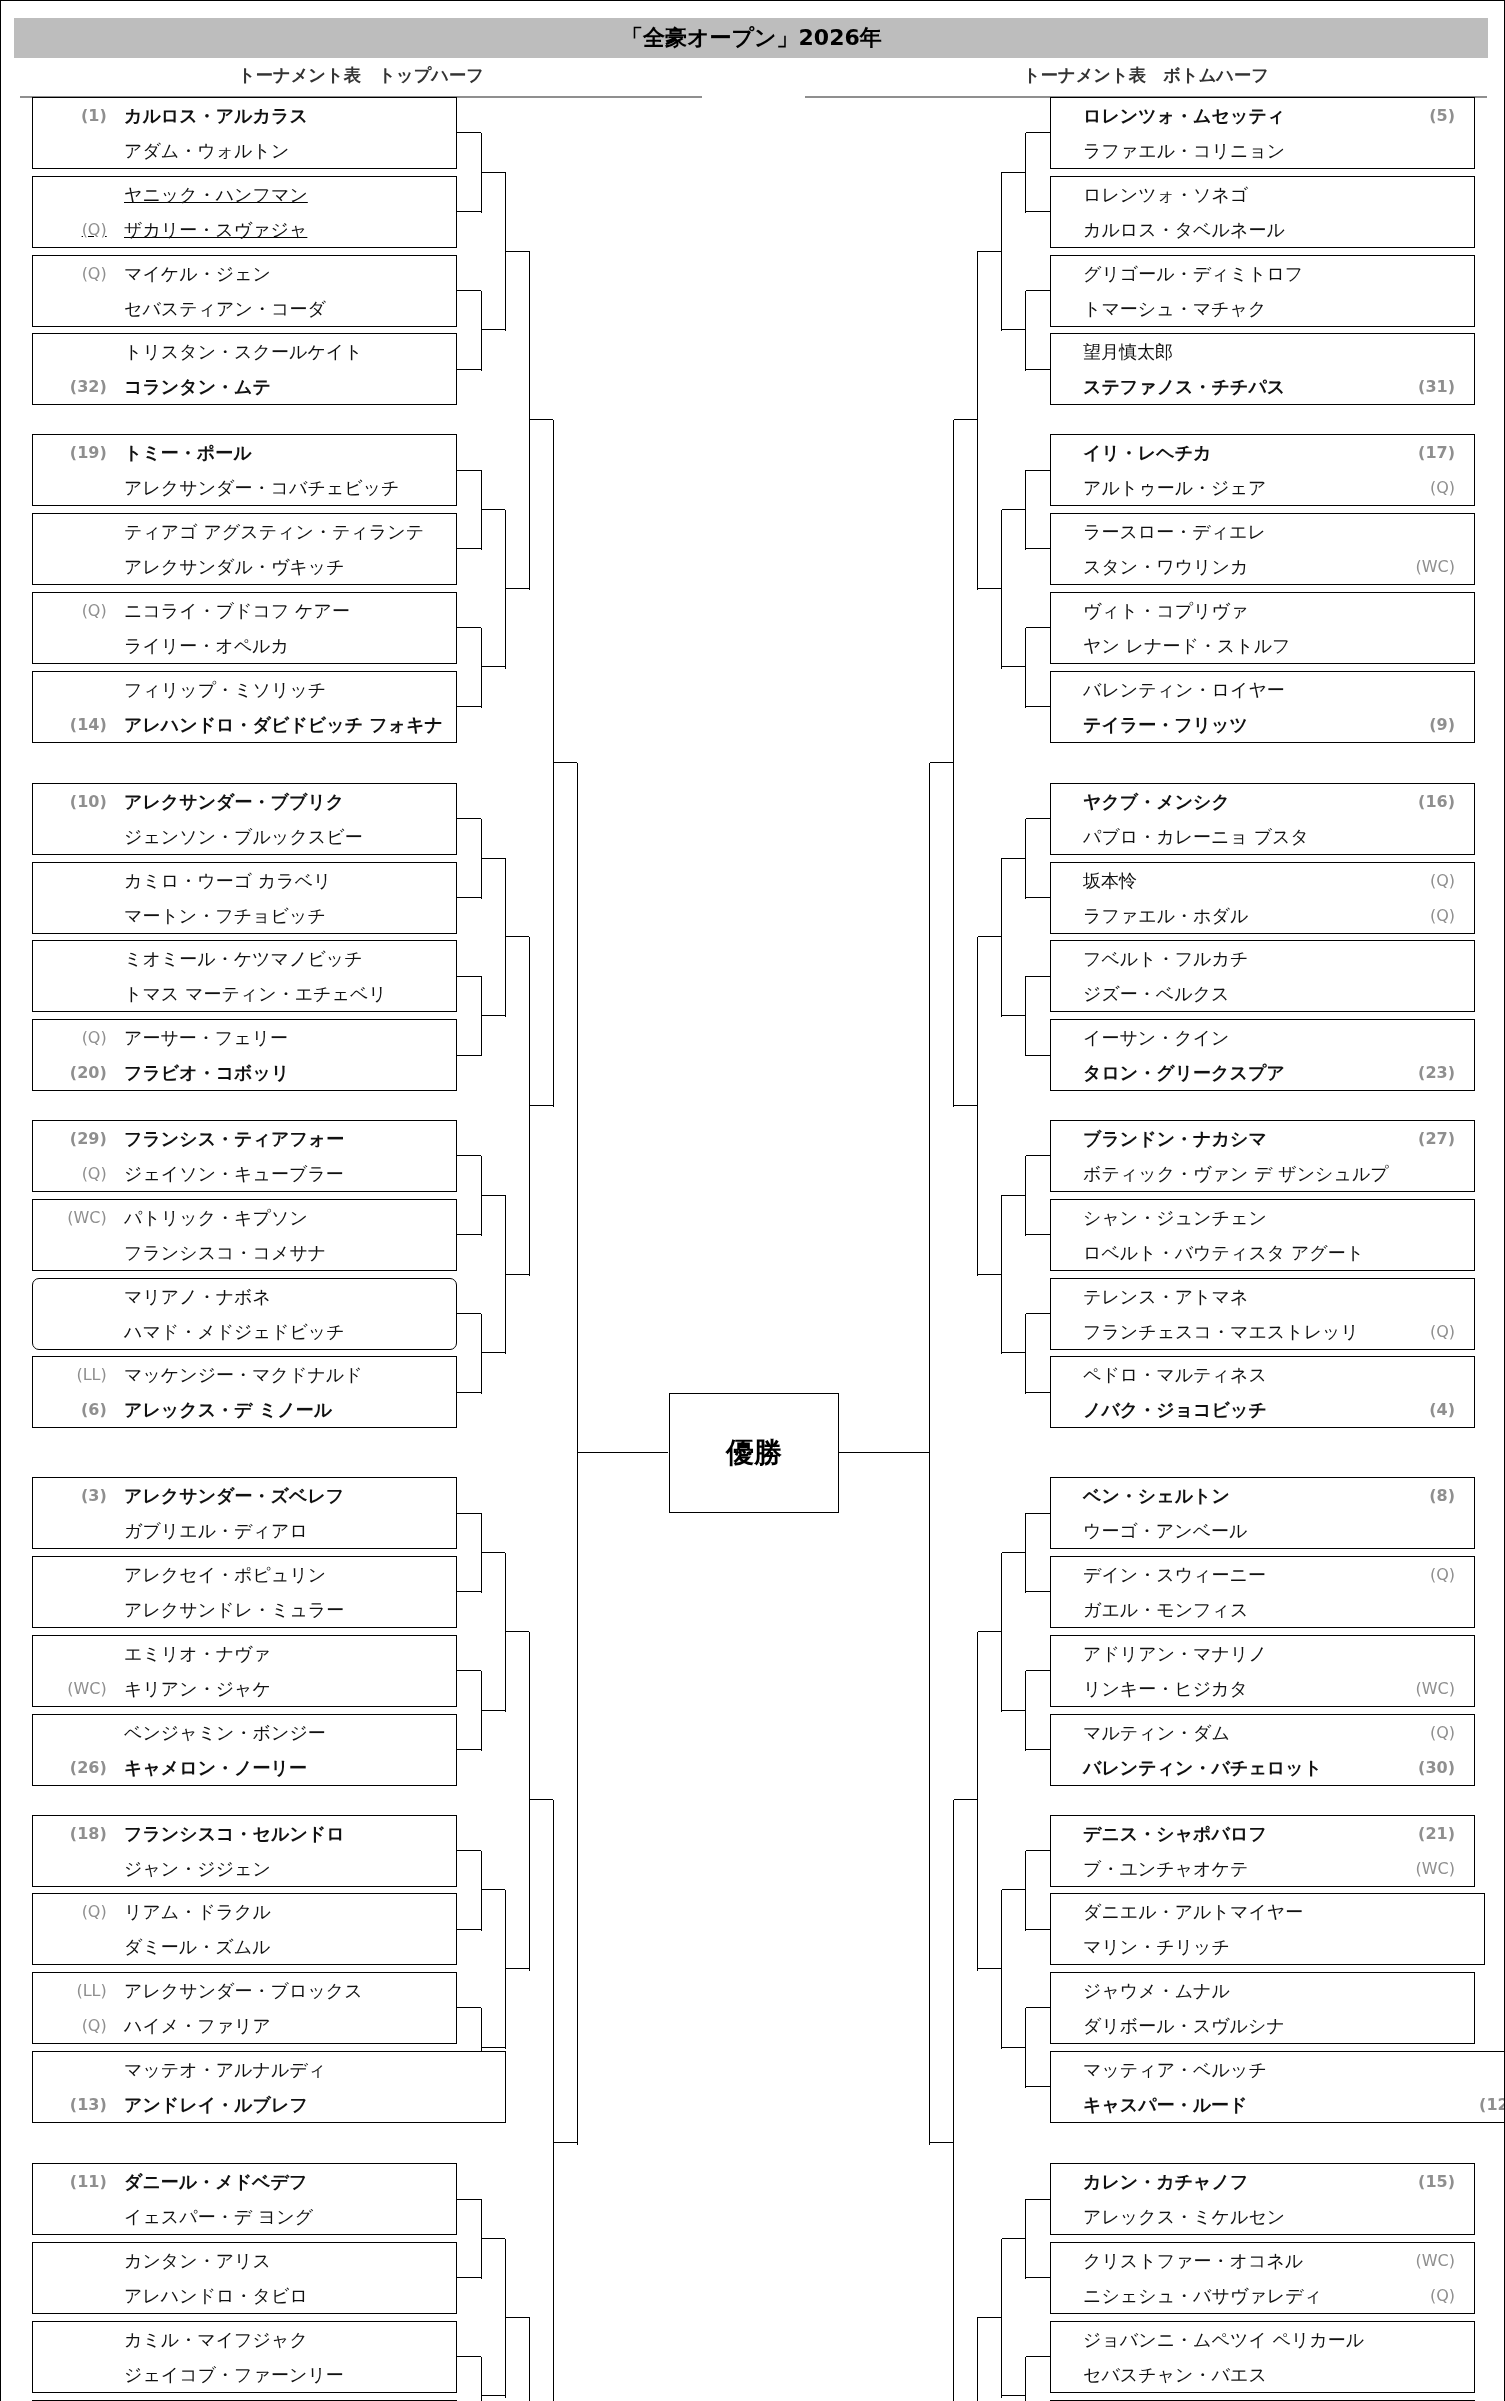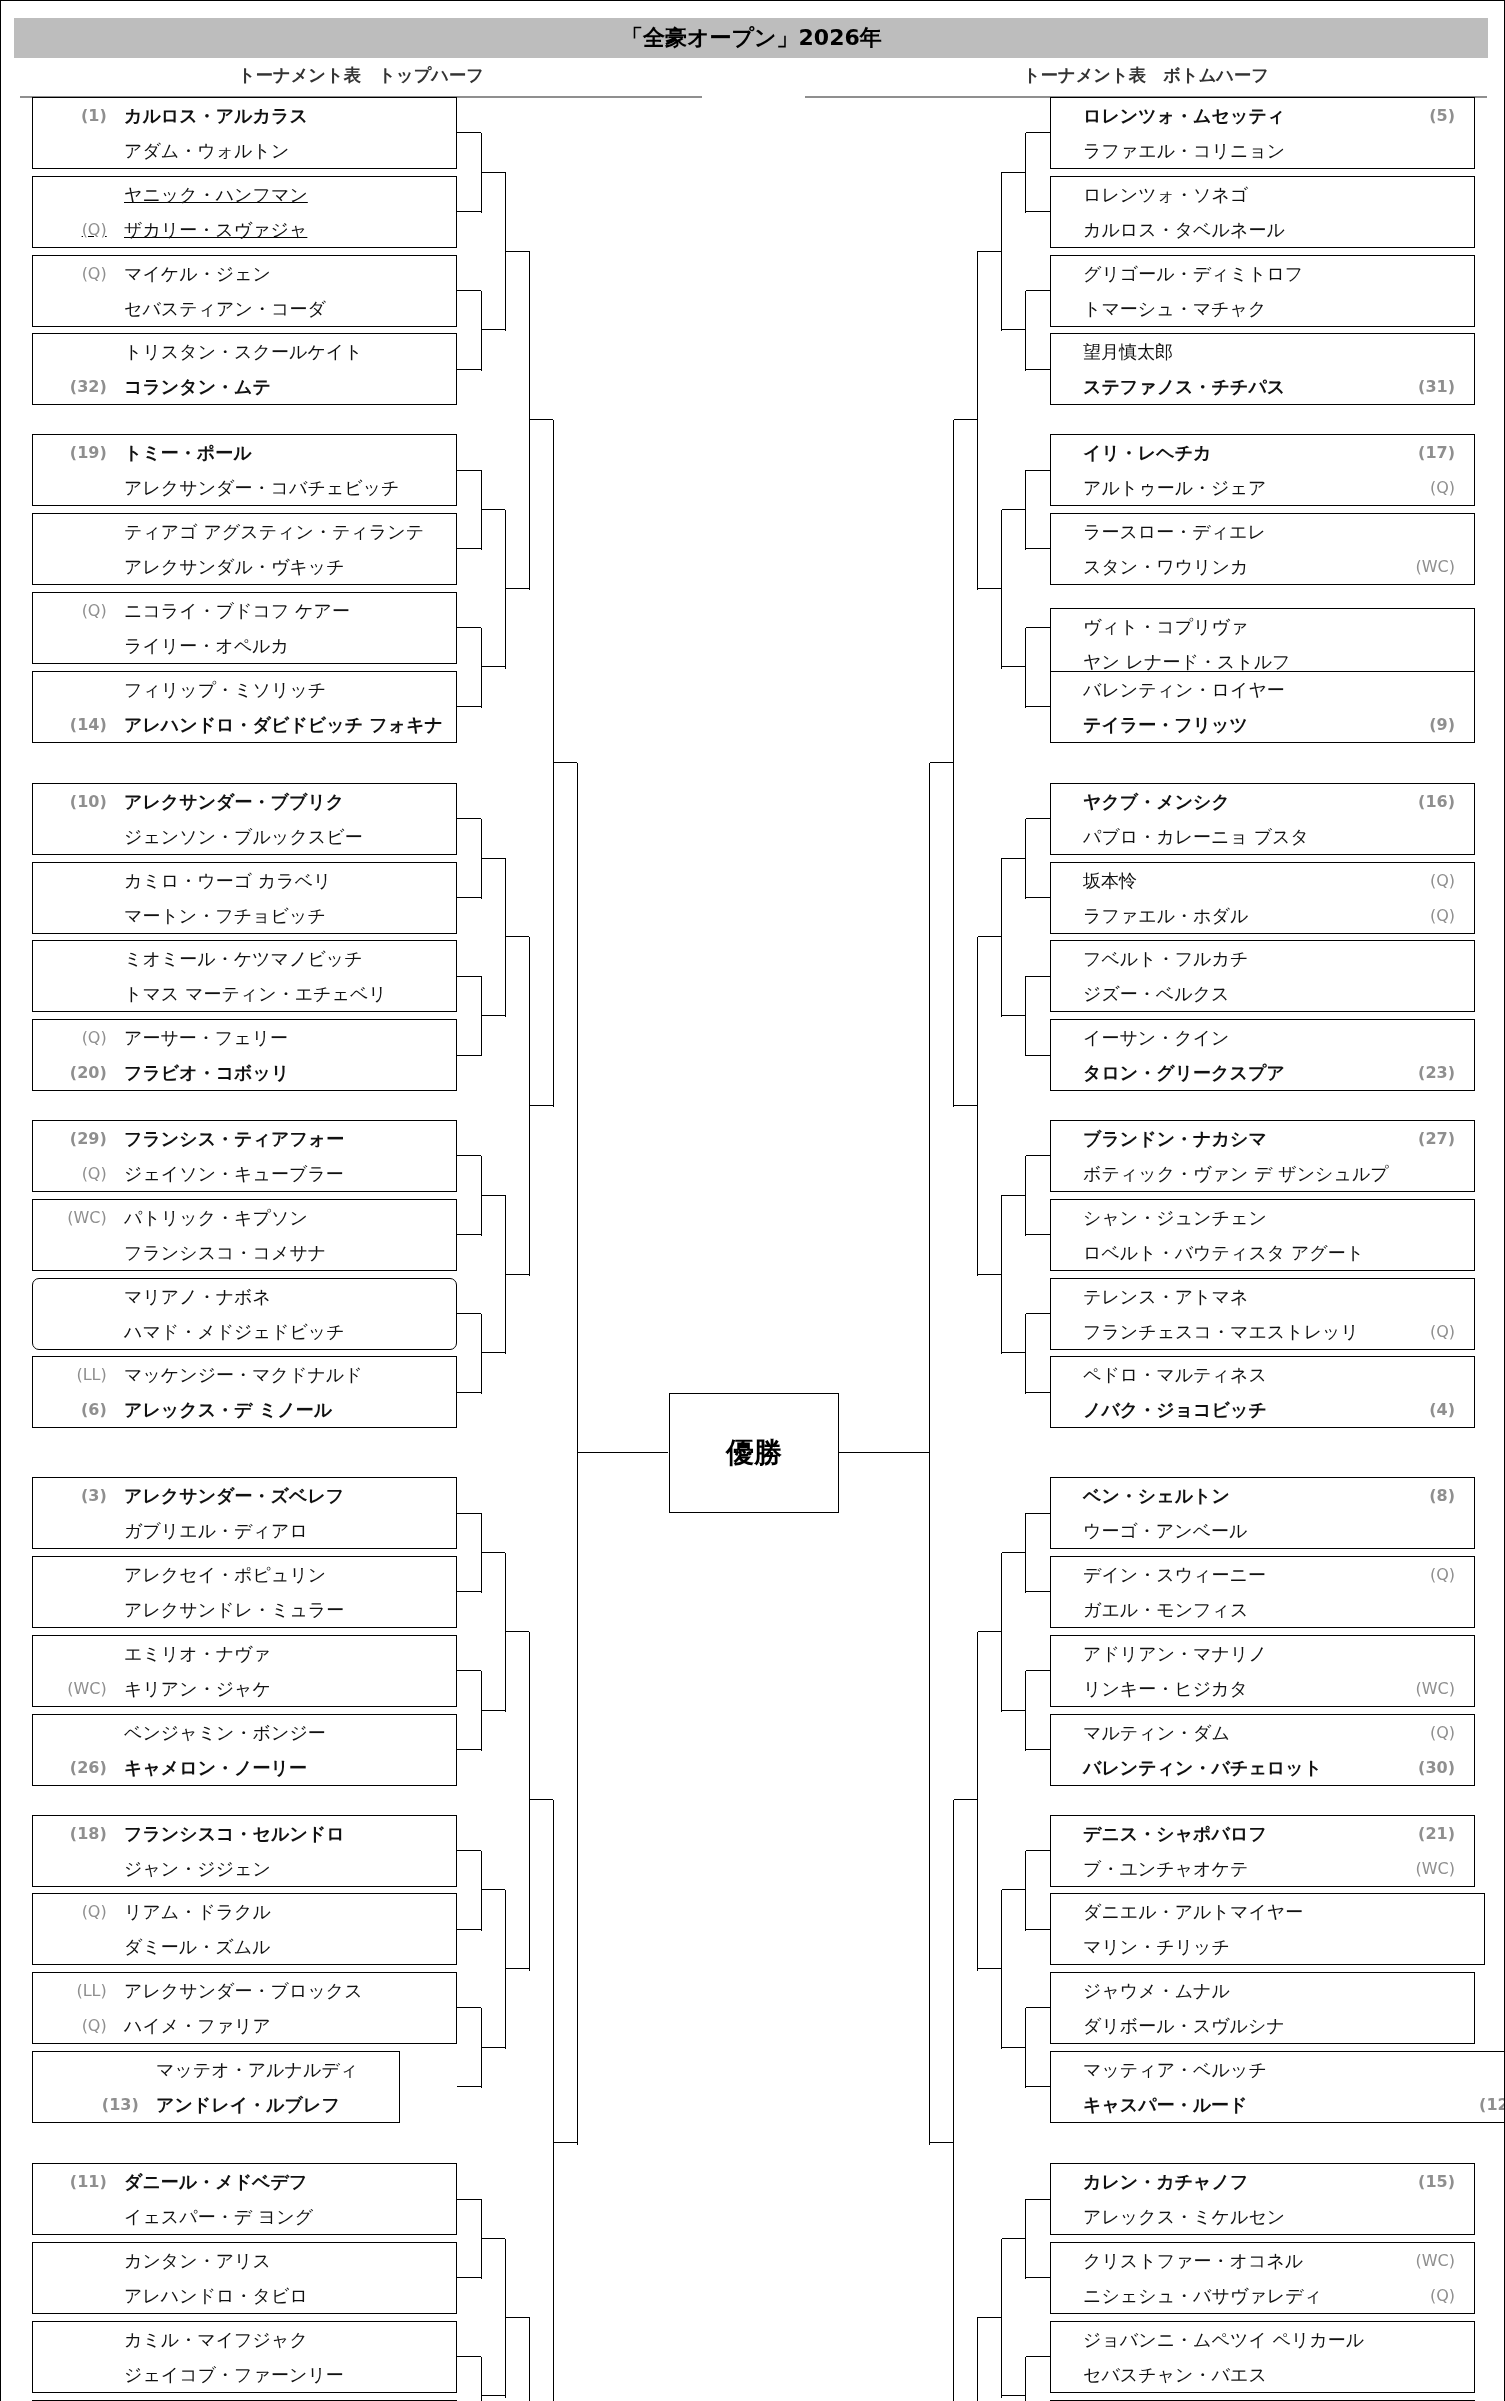--- a/index.html
+++ b/index.html
@@ -294,21 +294,21 @@
     <div class="match-box left" style="left: 31px; top: 1971px; width: 425px; height: 72px;">
       <div class="player-row">
         <span class="seed-tag">(LL)</span>
         <span class="player-name">アレクサンダー・ブロックス</span>
       </div>
       <div class="player-row">
         <span class="seed-tag">(Q)</span>
         <span class="player-name">ハイメ・ファリア</span>
       </div>
     </div>
-    <div class="match-box left" style="left: 31px; top: 2050px; width: 368px; height: 72px; padding-left: 32px;">
+    <div class="match-box left" style="left: 31px; top: 2050px; width: 474px; height: 72px;">
       <div class="player-row">
         <span class="seed-tag"></span>
         <span class="player-name">マッテオ・アルナルディ</span>
       </div>
       <div class="player-row">
         <span class="seed-tag seeded">(13)</span>
         <span class="player-name seeded">アンドレイ・ルブレフ</span>
       </div>
     </div>
     <div class="match-box left" style="left: 31px; top: 2162px; width: 425px; height: 72px;">
@@ -477,21 +477,21 @@
     <div class="match-box right" style="left: 1049px; top: 512px; width: 425px; height: 72px;">
       <div class="player-row">
         <span class="player-name">ラースロー・ディエレ</span>
         <span class="seed-tag"></span>
       </div>
       <div class="player-row">
         <span class="player-name">スタン・ワウリンカ</span>
         <span class="seed-tag">(WC)</span>
       </div>
     </div>
-    <div class="match-box right" style="left: 1049px; top: 607px; width: 425px; height: 72px;">
+    <div class="match-box right" style="left: 1049px; top: 591px; width: 425px; height: 72px;">
       <div class="player-row">
         <span class="player-name">ヴィト・コプリヴァ</span>
         <span class="seed-tag"></span>
       </div>
       <div class="player-row">
         <span class="player-name">ヤン レナード・ストルフ</span>
         <span class="seed-tag"></span>
       </div>
     </div>
     <div class="match-box right" style="left: 1049px; top: 670px; width: 425px; height: 72px;">

